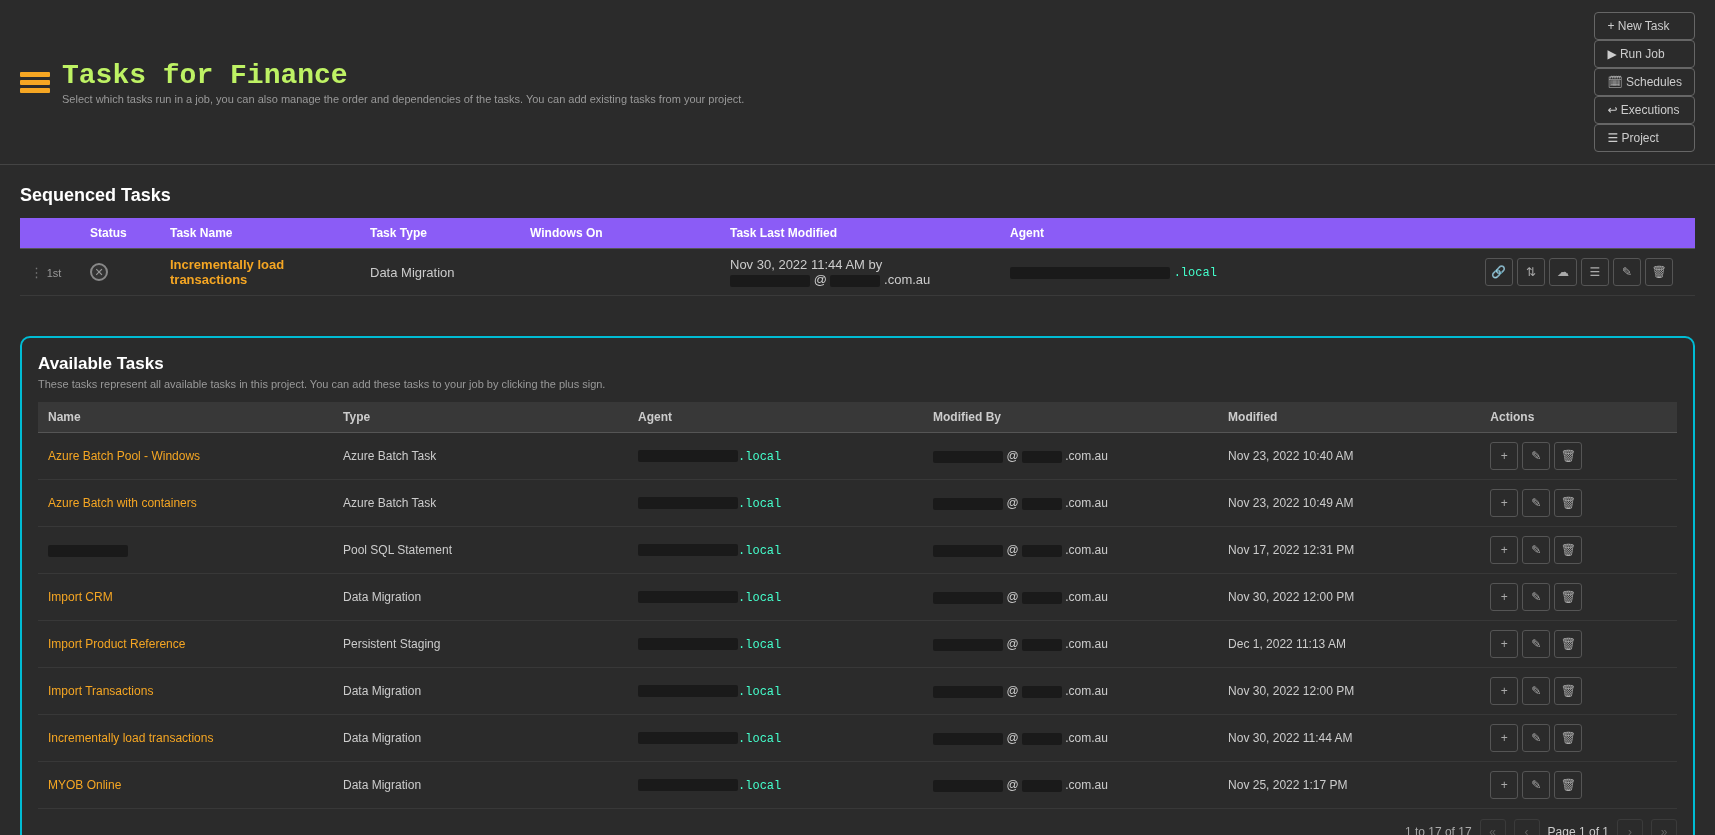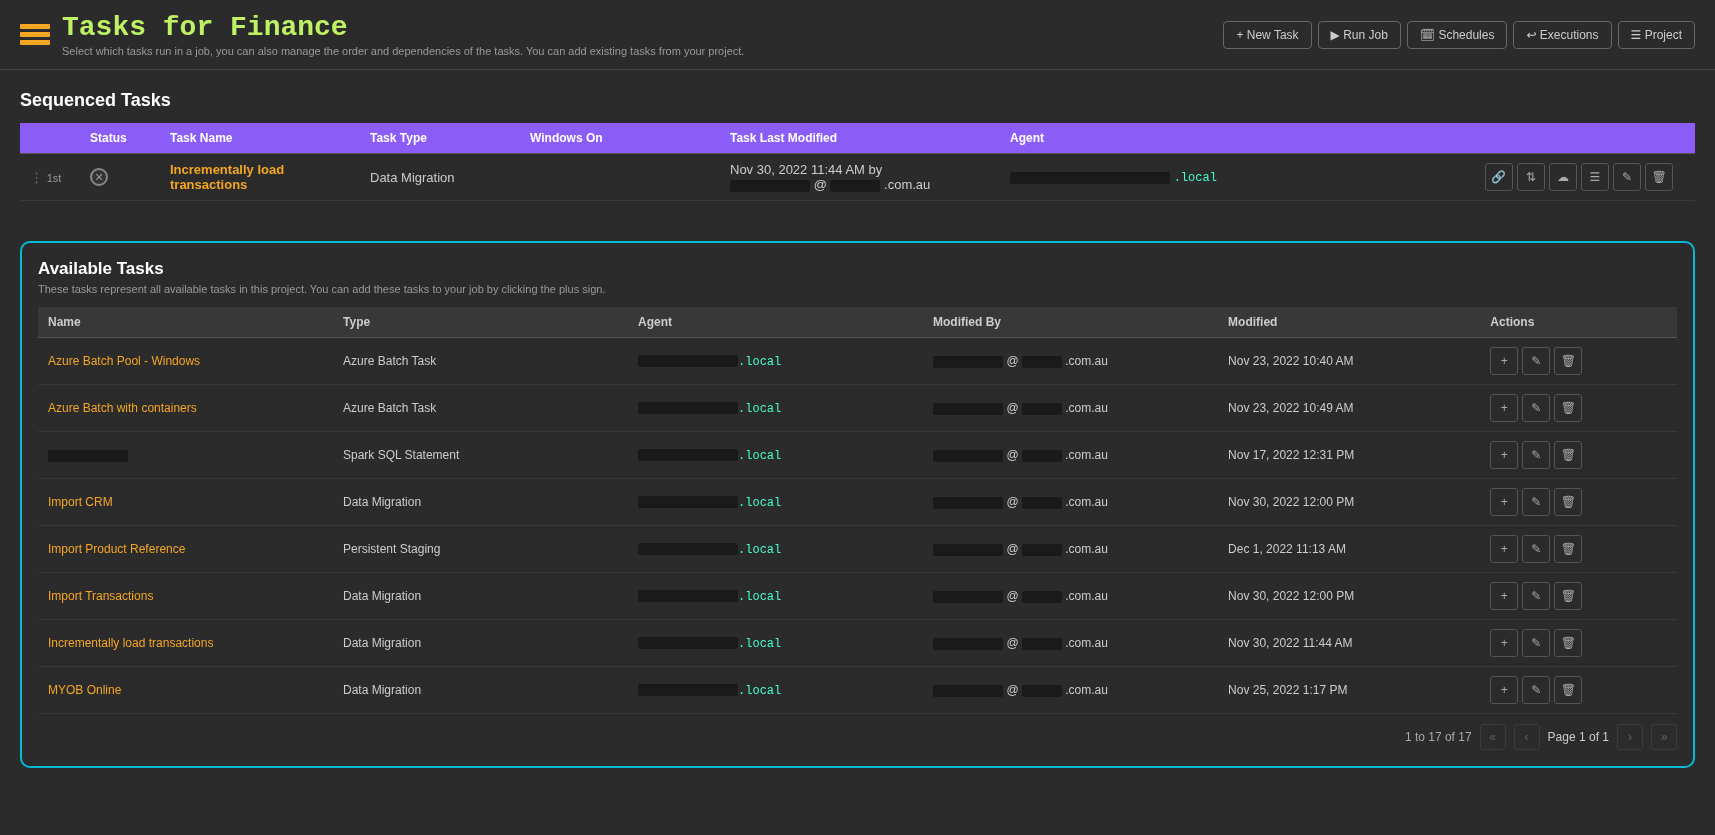--- a/index.html
+++ b/index.html
@@ -44,21 +44,21 @@
       font-weight: bold;
       font-family: Liberation Mono, monospace;
     }
     .header-title-block p {
       font-size: 11px;
       color: #999;
       margin-top: 2px;
     }
     .header-buttons {
       display: flex;
-      gap: 6px;
+      flex-direction: column;
     }
     .header-btn {
       background: #2b2b2b;
       border: 1px solid #666;
       color: #ccc;
       padding: 6px 12px;
       border-radius: 4px;
       cursor: pointer;
       font-size: 12px;
       display: flex;
@@ -355,21 +355,21 @@
       <td>
         <div class="action-btns">
           <button class="action-btn" title="Add">+</button>
           <button class="action-btn" title="Edit">✎</button>
           <button class="action-btn" title="Delete">🗑</button>
         </div>
       </td>
     </tr>
           <tr>
       <td><span class="redacted-bar" style="width:80px;"></span></td>
-      <td>Spark SQL Statement</td>
+      <td>Pool SQL Statement</td>
       <td>
         <span class="redacted-bar" style="width:100px;"></span><span class="local-text">.local</span>
       </td>
       <td>
         <span class="redacted-bar" style="width:70px;"></span>
         <span> @ </span>
         <span class="redacted-bar" style="width:40px;"></span>
         <span> .com.au</span>
       </td>
       <td>Nov 17, 2022 12:31 PM</td>

